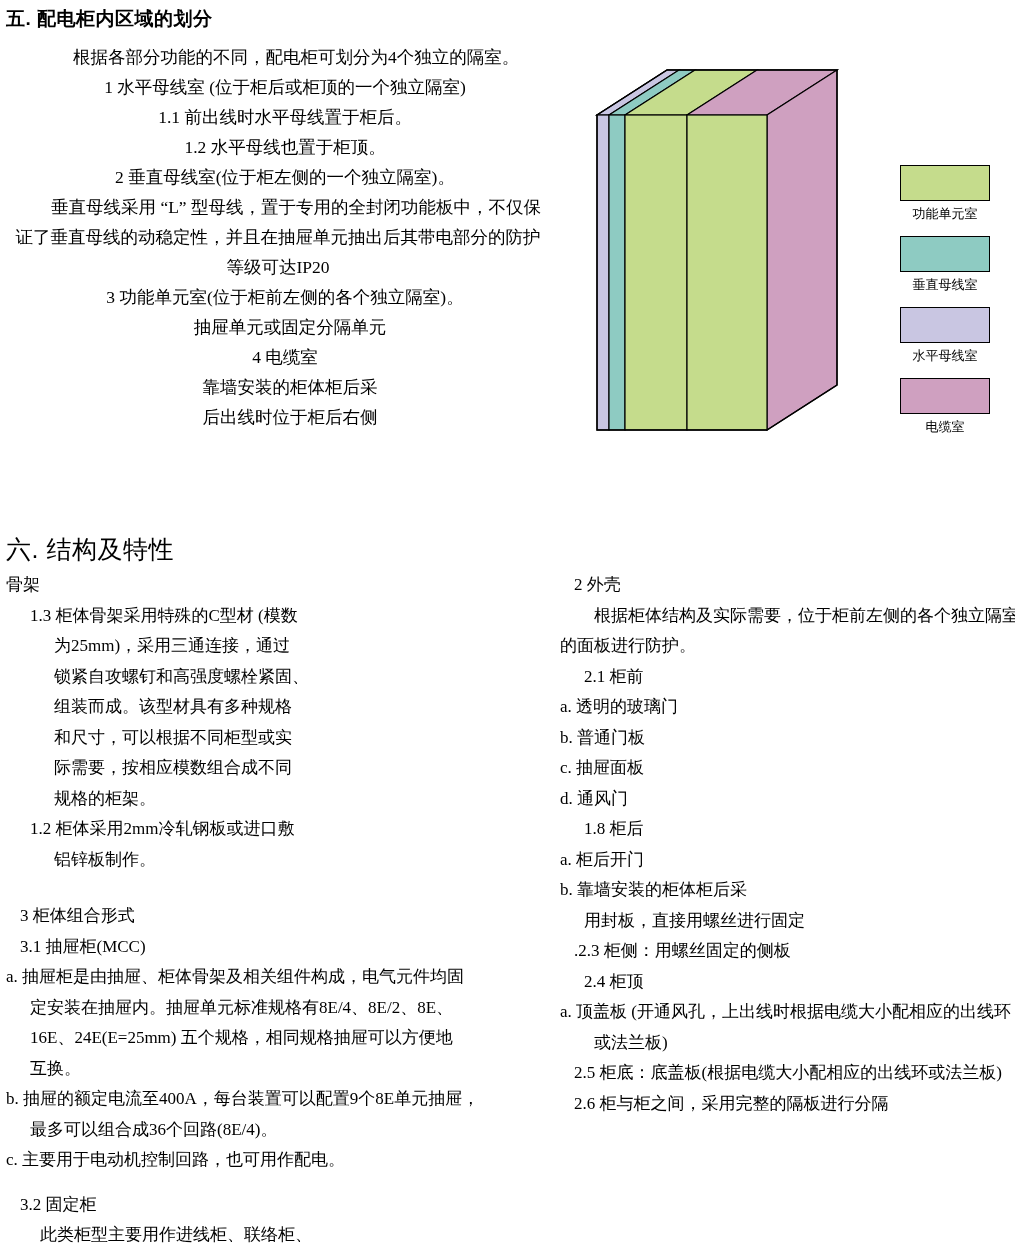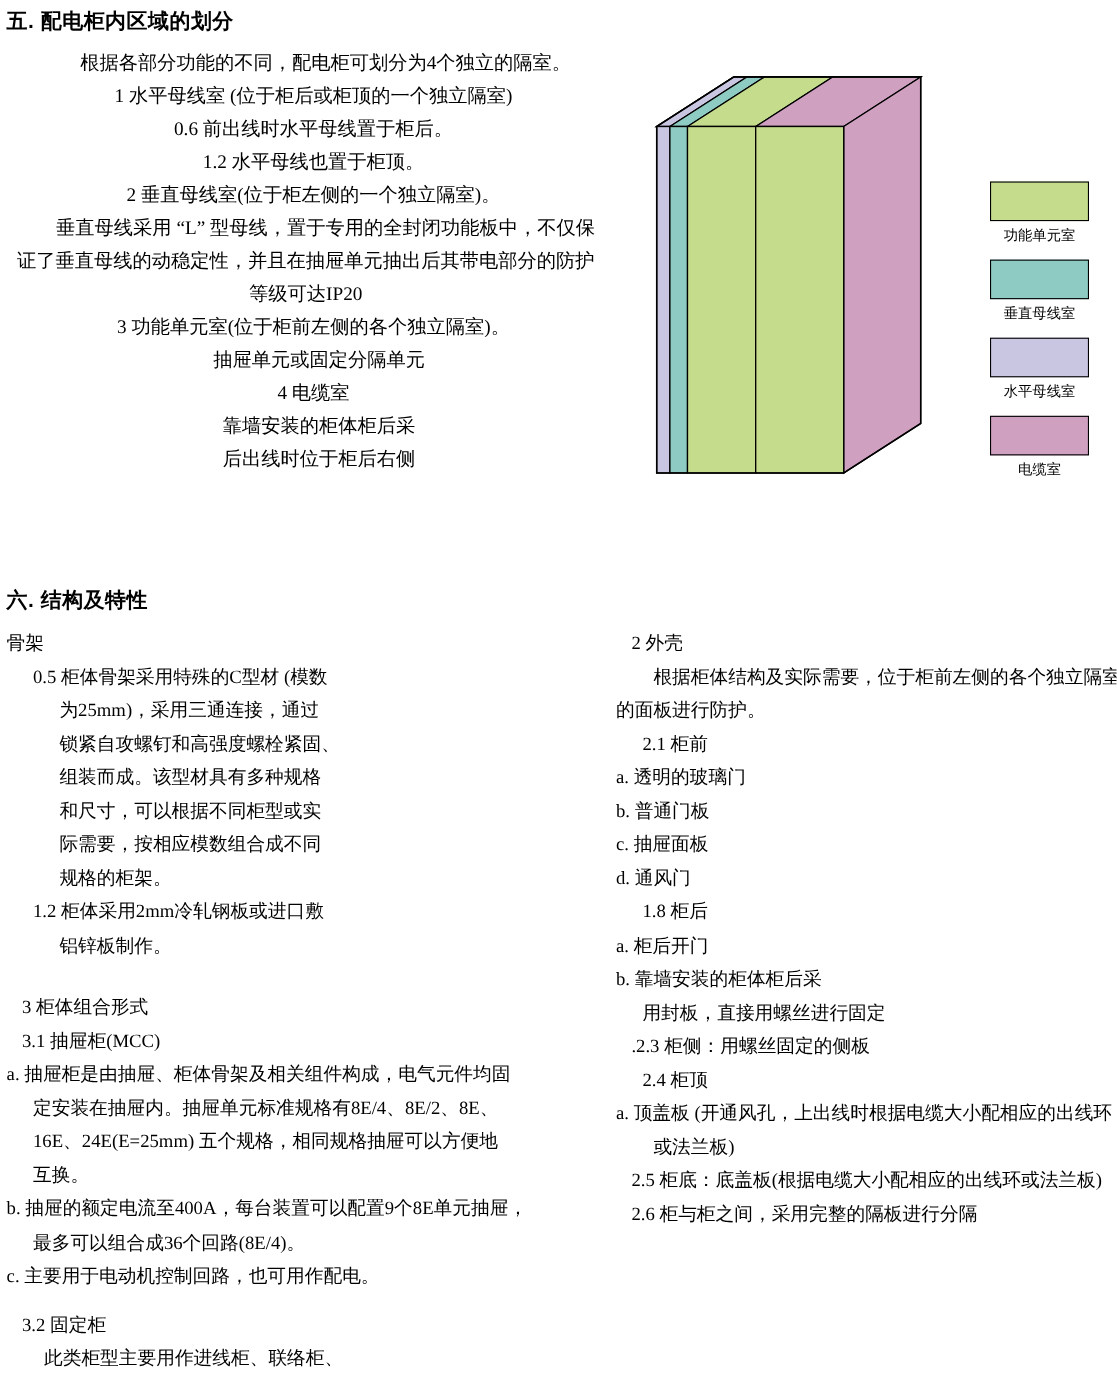--- a/index.html
+++ b/index.html
@@ -74,22 +74,22 @@
     font-family: "Liberation Serif", serif;
     white-space: nowrap;
   }
 
   
   .sec6-title {
     position: absolute;
     left: 6px;
     top: 533px;
     font-family: "Liberation Sans", sans-serif;
-    font-weight: bold;
-    font-size: 19px;
+    font-weight: normal;
+    font-size: 25px;
     letter-spacing: 0.5px;
   }
   .col-left {
     position: absolute;
     left: 6px;
     top: 570px;
     width: 510px;
     font-size: 17px;
     line-height: 30.5px;
   }
@@ -115,21 +115,21 @@
 </head>
 <body>
 
 <div class="page">
 
   <div class="sec5-title">五. 配电柜内区域的划分</div>
 
   <div class="sec5-text">
     <p class="indent1">根据各部分功能的不同，配电柜可划分为4个独立的隔室。</p>
     <p class="indent-half">1 水平母线室 (位于柜后或柜顶的一个独立隔室)</p>
-    <p class="indent-half">0.6 前出线时水平母线置于柜后。</p>
+    <p class="indent-half">1.1 前出线时水平母线置于柜后。</p>
     <p class="indent-half">1.2 水平母线也置于柜顶。</p>
     <p class="indent-half">2 垂直母线室(位于柜左侧的一个独立隔室)。</p>
     <p class="indent1">垂直母线采用 “L” 型母线，置于专用的全封闭功能板中，不仅保证了垂直母线的动稳定性，并且在抽屉单元抽出后其带电部分的防护等级可达IP20</p>
     <p class="indent-half">3 功能单元室(位于柜前左侧的各个独立隔室)。</p>
     <p class="indent-one">抽屉单元或固定分隔单元</p>
     <p class="indent-half">4 电缆室</p>
     <p class="indent-one">靠墙安装的柜体柜后采</p>
     <p class="indent-one">后出线时位于柜后右侧</p>
   </div>
 
@@ -169,21 +169,21 @@
     <div class="legend-item">
       <div class="legend-swatch" style="background:#cfa0c0"></div>
       <div class="legend-label">电缆室</div>
     </div>
   </div>
 
   <div class="sec6-title">六. 结构及特性</div>
 
   <div class="col-left">
     <p>骨架</p>
-    <p class="pl24">0.5 柜体骨架采用特殊的C型材 (模数</p>
+    <p class="pl24">1.3 柜体骨架采用特殊的C型材 (模数</p>
     <p class="pl48">为25mm)，采用三通连接，通过</p>
     <p class="pl48">锁紧自攻螺钉和高强度螺栓紧固、</p>
     <p class="pl48">组装而成。该型材具有多种规格</p>
     <p class="pl48">和尺寸，可以根据不同柜型或实</p>
     <p class="pl48">际需要，按相应模数组合成不同</p>
     <p class="pl48">规格的柜架。</p>
     <p class="pl24">1.2 柜体采用2mm冷轧钢板或进口敷</p>
     <p class="pl48">铝锌板制作。</p>
     <div class="gap-md"></div>
     <p class="pl14">3 柜体组合形式</p>

